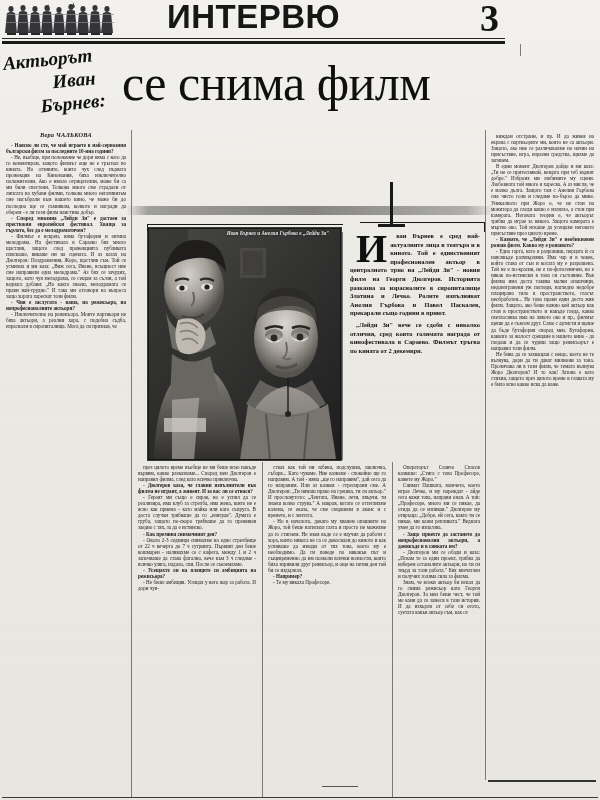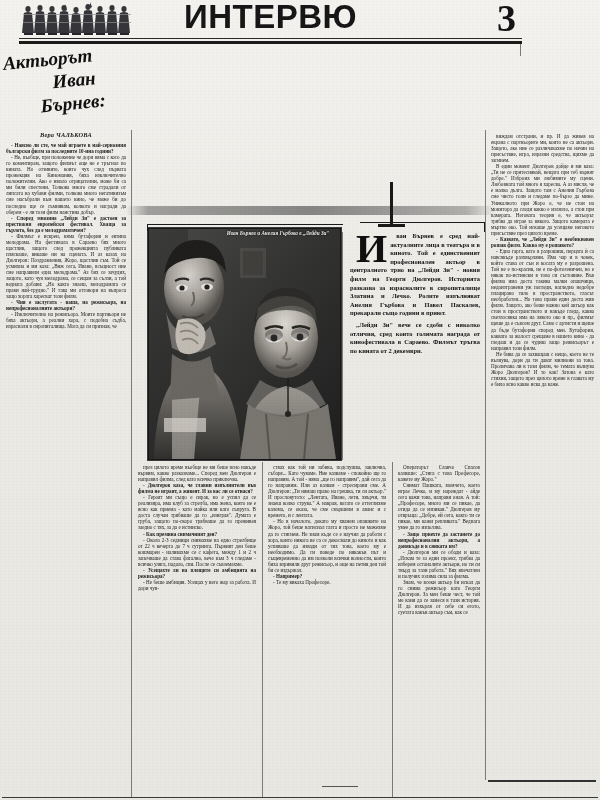--- a/index.html
+++ b/index.html
@@ -17,21 +17,21 @@
   }
   .grain{
     position:absolute;inset:0;pointer-events:none;
     background-image:
       repeating-linear-gradient(0deg, rgba(0,0,0,0.012) 0px, rgba(0,0,0,0.012) 1px, rgba(255,255,255,0) 1px, rgba(255,255,255,0) 3px),
       repeating-linear-gradient(90deg, rgba(0,0,0,0.010) 0px, rgba(0,0,0,0.010) 1px, rgba(255,255,255,0) 1px, rgba(255,255,255,0) 4px);
     opacity:.8;
   }
 
   
-  .masthead{position:absolute;left:17px;top:0;width:507px;height:46px;}
+  .masthead{position:absolute;left:0;top:0;width:507px;height:46px;}
   .frieze{
     position:absolute;left:4px;top:2px;width:112px;height:34px;
     overflow:hidden;
   }
   .frieze svg{display:block;}
   .section-title{
     position:absolute;left:0;right:0;top:-2px;
     text-align:center;
     font-family:"Liberation Sans", sans-serif;
     font-weight:bold;
@@ -217,20 +217,21 @@
 
   <div class="vrule" style="left:520px;top:44px;height:12px;"></div>
 
   <div class="kicker">
     <div class="k-line k1">Актьорът</div>
     <div class="k-line k2">Иван</div>
     <div class="k-line k3">Бърнев:</div>
   </div>
 
   <div class="headline">
+    <div class="hl hl2">се снима филм</div>
   </div>
   <div class="hl-smudge"></div>
   <div class="hl-stem"></div>
   <div class="hl-stem-foot"></div>
 
   <div class="photo">
     <svg width="193" height="232" viewBox="0 0 193 232">
       <defs>
         <linearGradient id="wall" x1="0" y1="0" x2="1" y2="1">
           <stop offset="0%" stop-color="#4a4a48"></stop>

